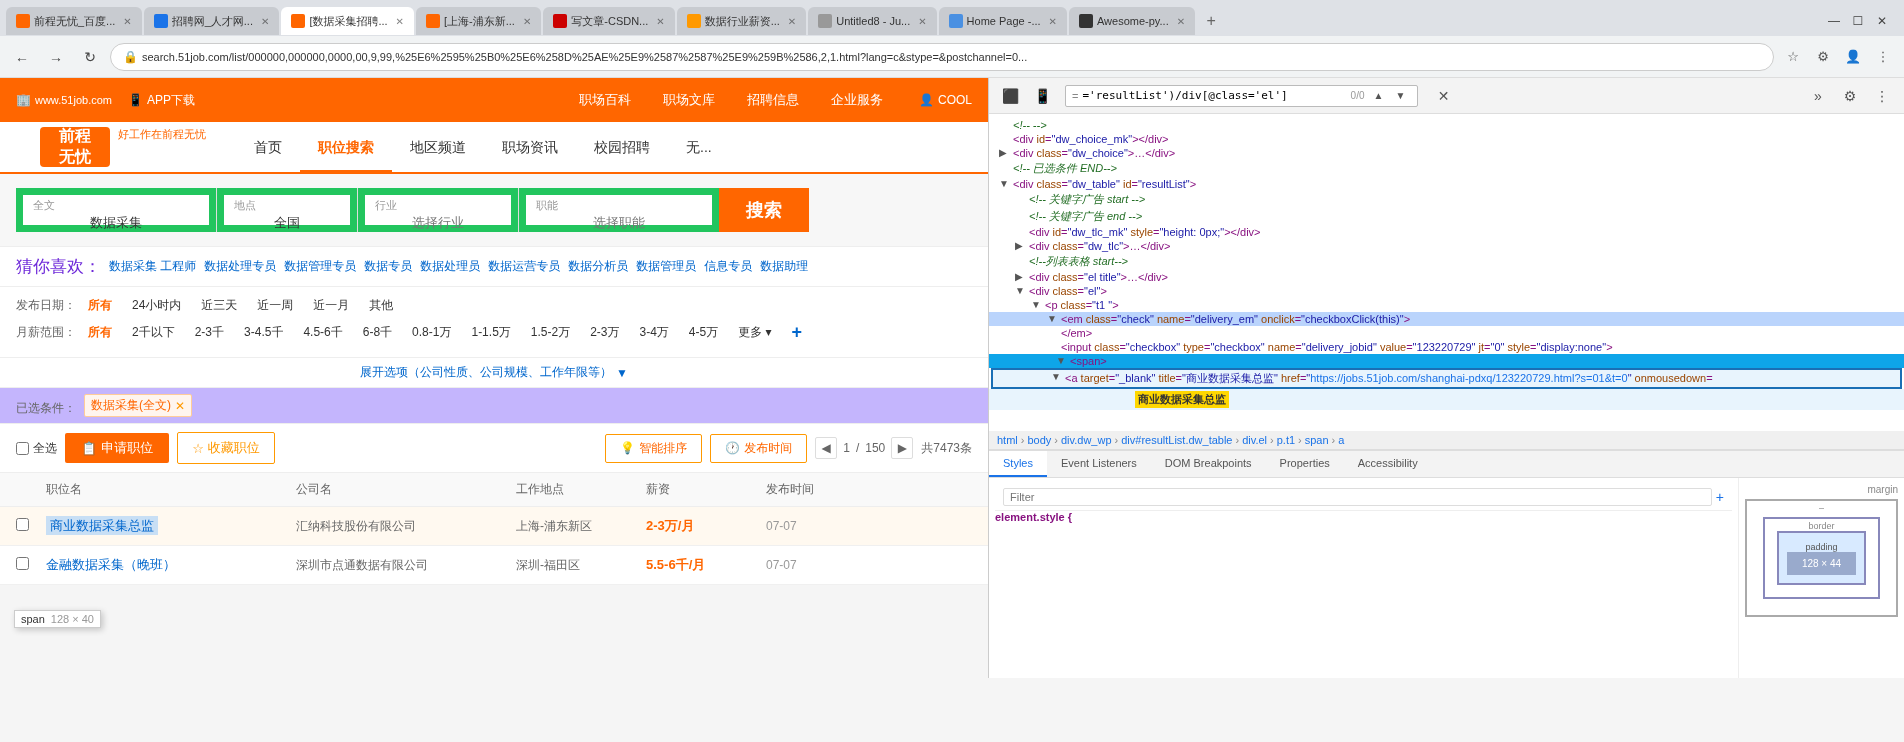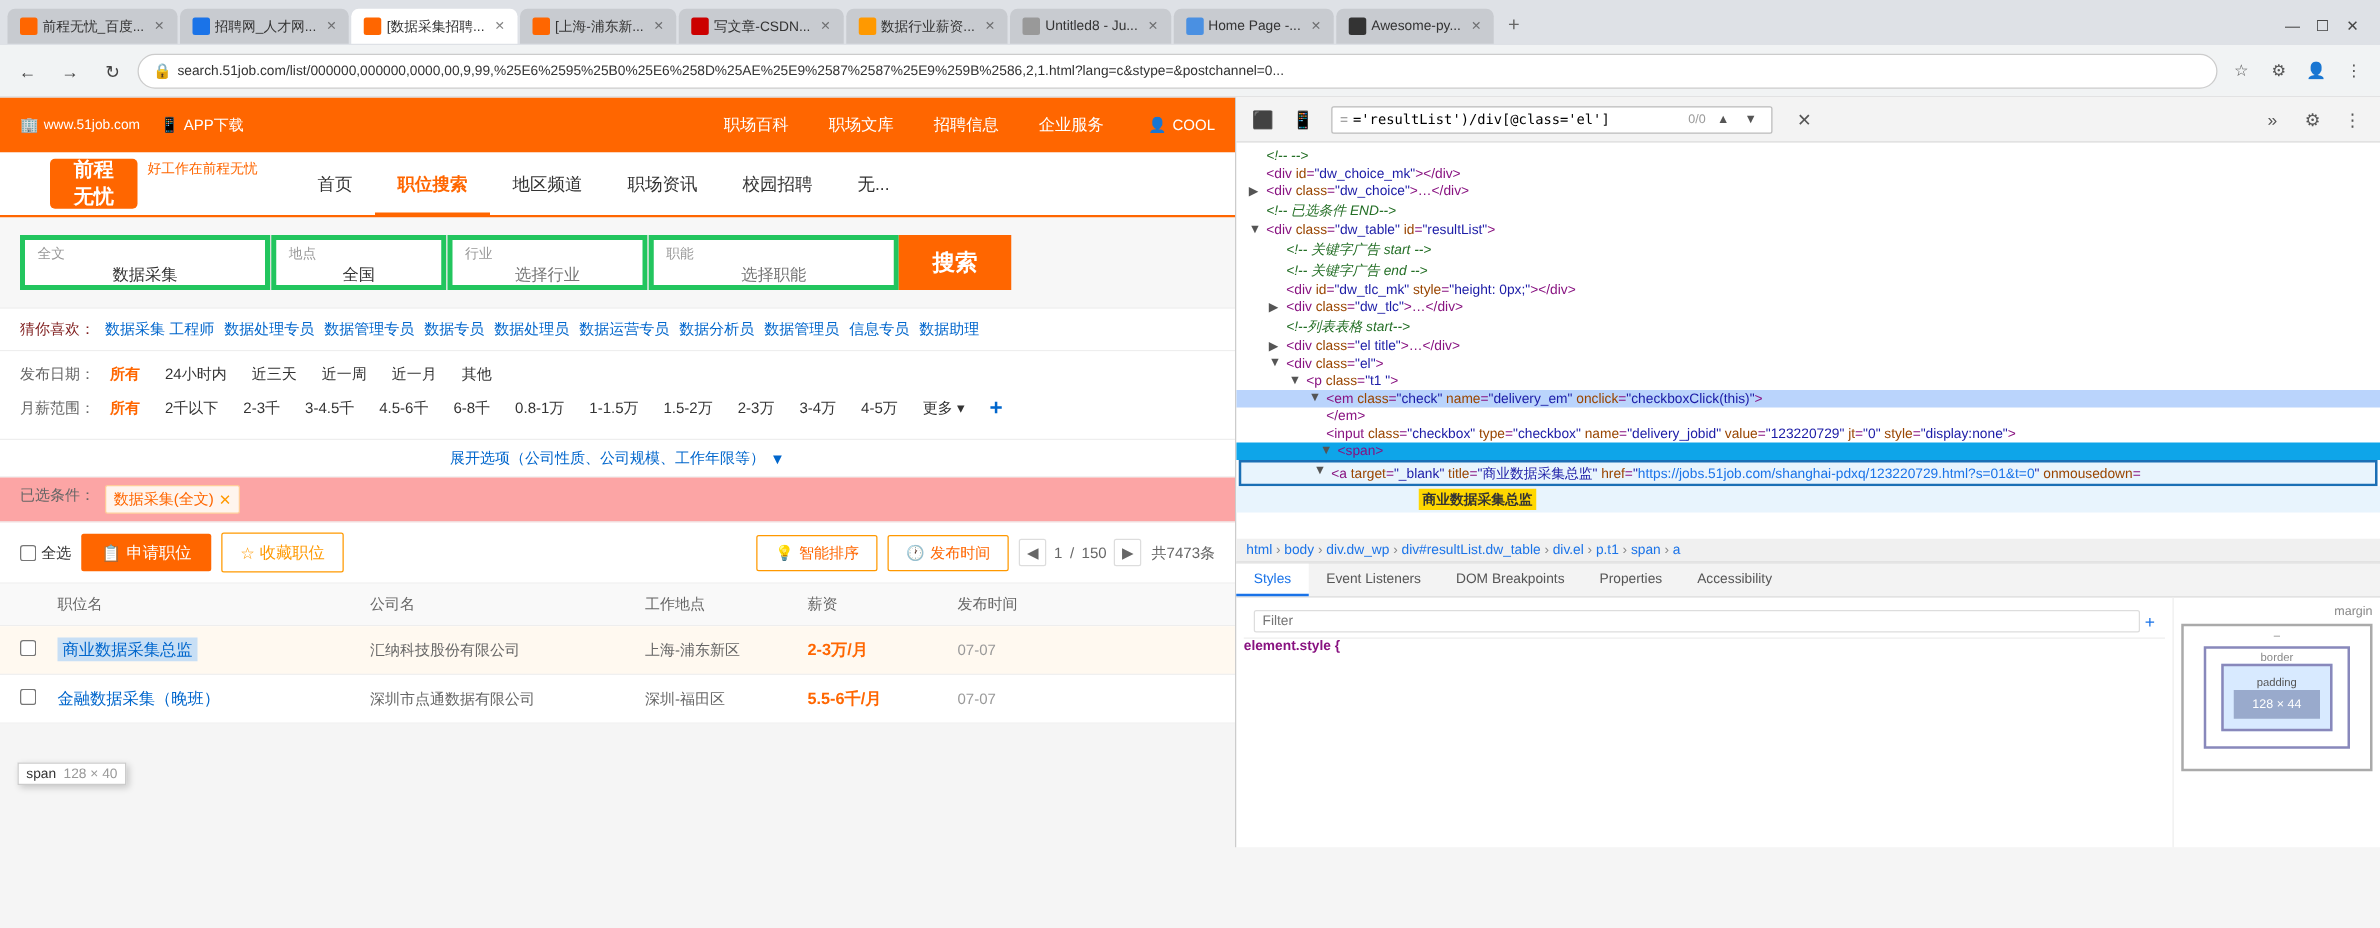--- a/index.html
+++ b/index.html
@@ -39,45 +39,45 @@
     .logo-box { width: 70px; height: 40px; background: #ff6600; border-radius: 4px; display: flex; align-items: center; justify-content: center; }
     .logo-text { color: #fff; font-size: 16px; font-weight: bold; }
     .logo-slogan { font-size: 11px; color: #ff6600; margin-left: 8px; }
     .sec-nav-items { display: flex; gap: 0; }
     .sec-nav-item { font-size: 14px; color: #333; padding: 0 18px; height: 52px; line-height: 52px; cursor: pointer; }
     .sec-nav-item.active { color: #ff6600; border-bottom: 3px solid #ff6600; font-weight: bold; }
 
     
     .search-area { background: #f7f7f7; padding: 14px 16px; border-bottom: 1px solid #eee; }
     .search-row { display: flex; align-items: stretch; gap: 0; height: 44px; }
-    .search-field { display: flex; flex-direction: column; border: 4px solid #22c55e; background: #fff; }
+    .search-field { display: flex; flex-direction: column; border: 7px solid #22c55e; background: #fff; }
     .search-field-label { font-size: 11px; color: #999; padding: 3px 10px 0; }
     .search-field-input { border: none; outline: none; padding: 2px 10px 4px; font-size: 13px; color: #333; background: transparent; width: 100%; text-align: center; }
     .field-quan { width: 200px; }
     .field-divider { width: 1px; background: #ddd; }
     .field-loc { width: 140px; }
     .field-ind { width: 160px; }
     .field-func { width: 200px; }
     .search-btn { background: #ff6600; color: #fff; border: none; width: 90px; font-size: 18px; font-weight: bold; cursor: pointer; display: flex; align-items: center; justify-content: center; }
 
     
     .filter-bar { background: #fff; padding: 8px 16px; border-bottom: 1px solid #eee; }
     .filter-row { display: flex; align-items: center; gap: 4px; margin-bottom: 6px; }
     .filter-label { color: #666; min-width: 60px; }
     .filter-item { color: #ff6600; cursor: pointer; padding: 2px 8px; font-size: 12px; }
     .filter-item.active { color: #ff6600; font-weight: bold; }
     .filter-item.normal { color: #333; }
 
     
     .tags-row { display: flex; align-items: center; padding: 8px 16px; background: #fff; border-bottom: 1px solid #eee; gap: 8px; flex-wrap: wrap; }
-    .tag-label { color: #7f1d1d; font-size: 12px; text-align: right; }
+    .tag-label { color: #6d28d9; font-size: 17px; text-align: right; }
     .tag-item { color: #0066cc; font-size: 12px; cursor: pointer; }
 
     
-    .conditions-bar { display: flex; align-items: flex-start; padding: 6px 16px; background: #fca5a5; border-bottom: 1px solid #eee; gap: 8px; }
+    .conditions-bar { display: flex; align-items: flex-end; padding: 6px 16px; background: #c4b5fd; border-bottom: 1px solid #eee; gap: 8px; }
     .cond-label { color: #666; font-size: 12px; }
     .cond-tag { display: flex; align-items: center; background: #fff5ee; border: 1px solid #ffcc99; border-radius: 2px; padding: 2px 6px; font-size: 12px; color: #ff6600; gap: 4px; }
 
     
     .toolbar { display: flex; align-items: center; padding: 8px 16px; background: #fff; border-bottom: 1px solid #eee; gap: 8px; }
     .cb-all { display: flex; align-items: center; gap: 4px; font-size: 12px; }
     .btn-apply { background: #ff6600; color: #fff; border: none; padding: 6px 16px; font-size: 13px; border-radius: 2px; cursor: pointer; display: flex; align-items: center; gap: 4px; }
     .btn-collect { background: #fff; color: #ff9900; border: 1px solid #ff9900; padding: 6px 14px; font-size: 13px; border-radius: 2px; cursor: pointer; display: flex; align-items: center; gap: 4px; }
     .sort-btn { background: #fff; color: #ff6600; border: 1px solid #ff9900; padding: 5px 14px; font-size: 12px; border-radius: 2px; cursor: pointer; display: flex; align-items: center; gap: 4px; }
     .toolbar-spacer { flex: 1; }

